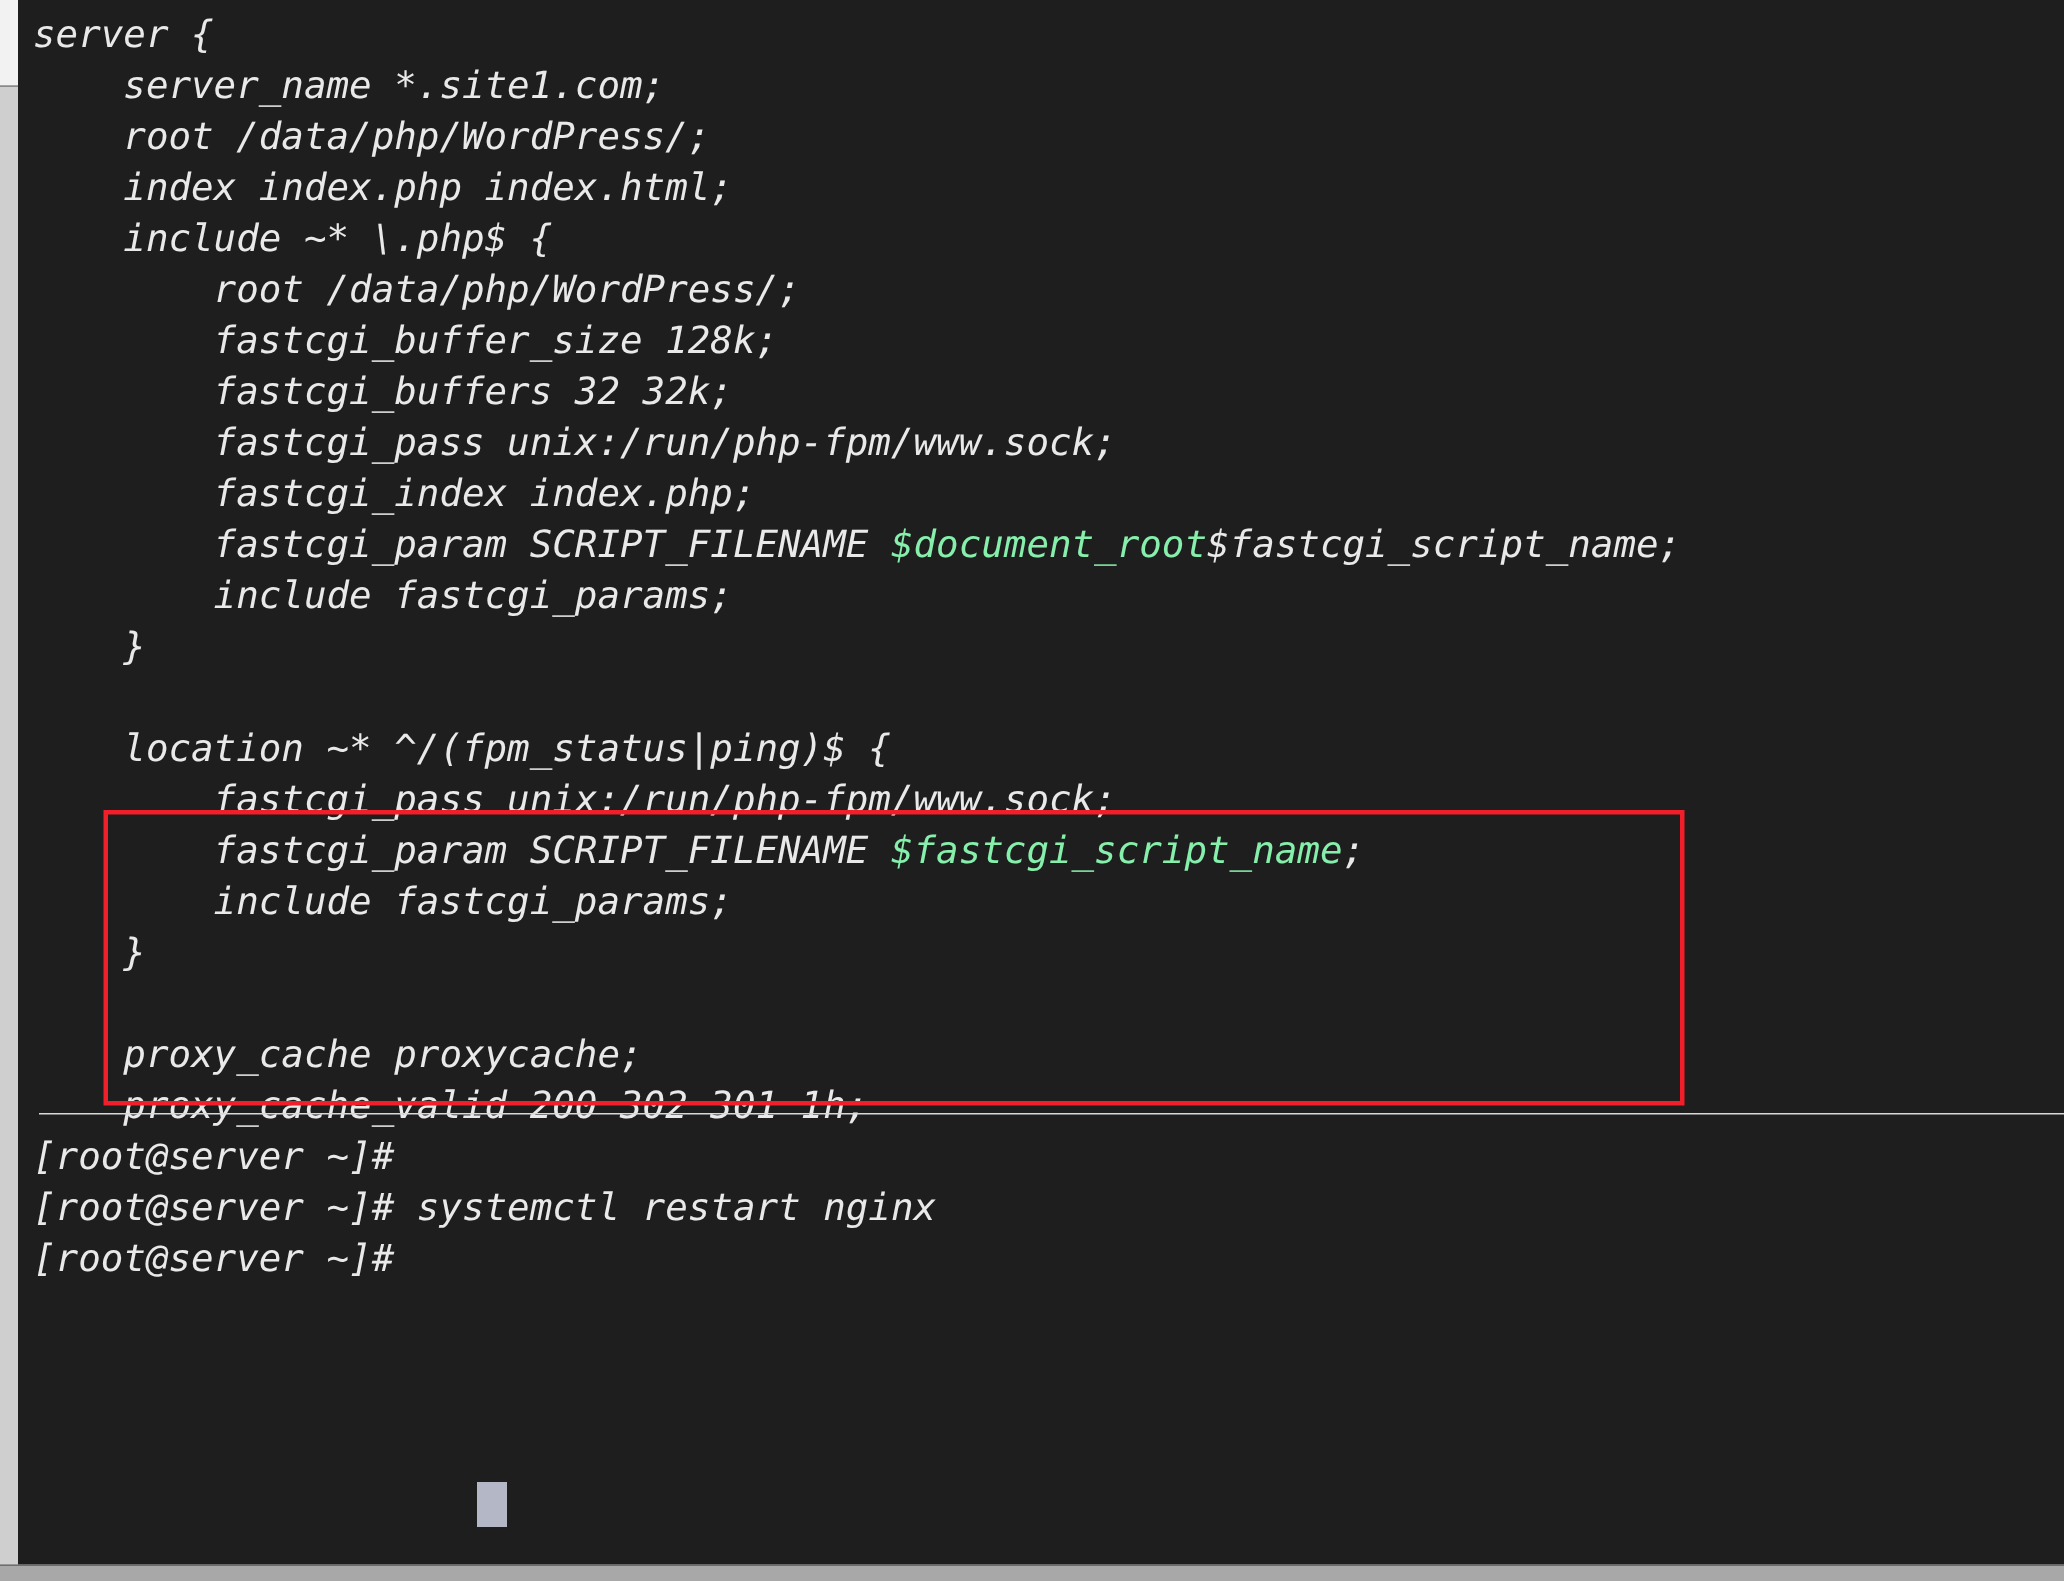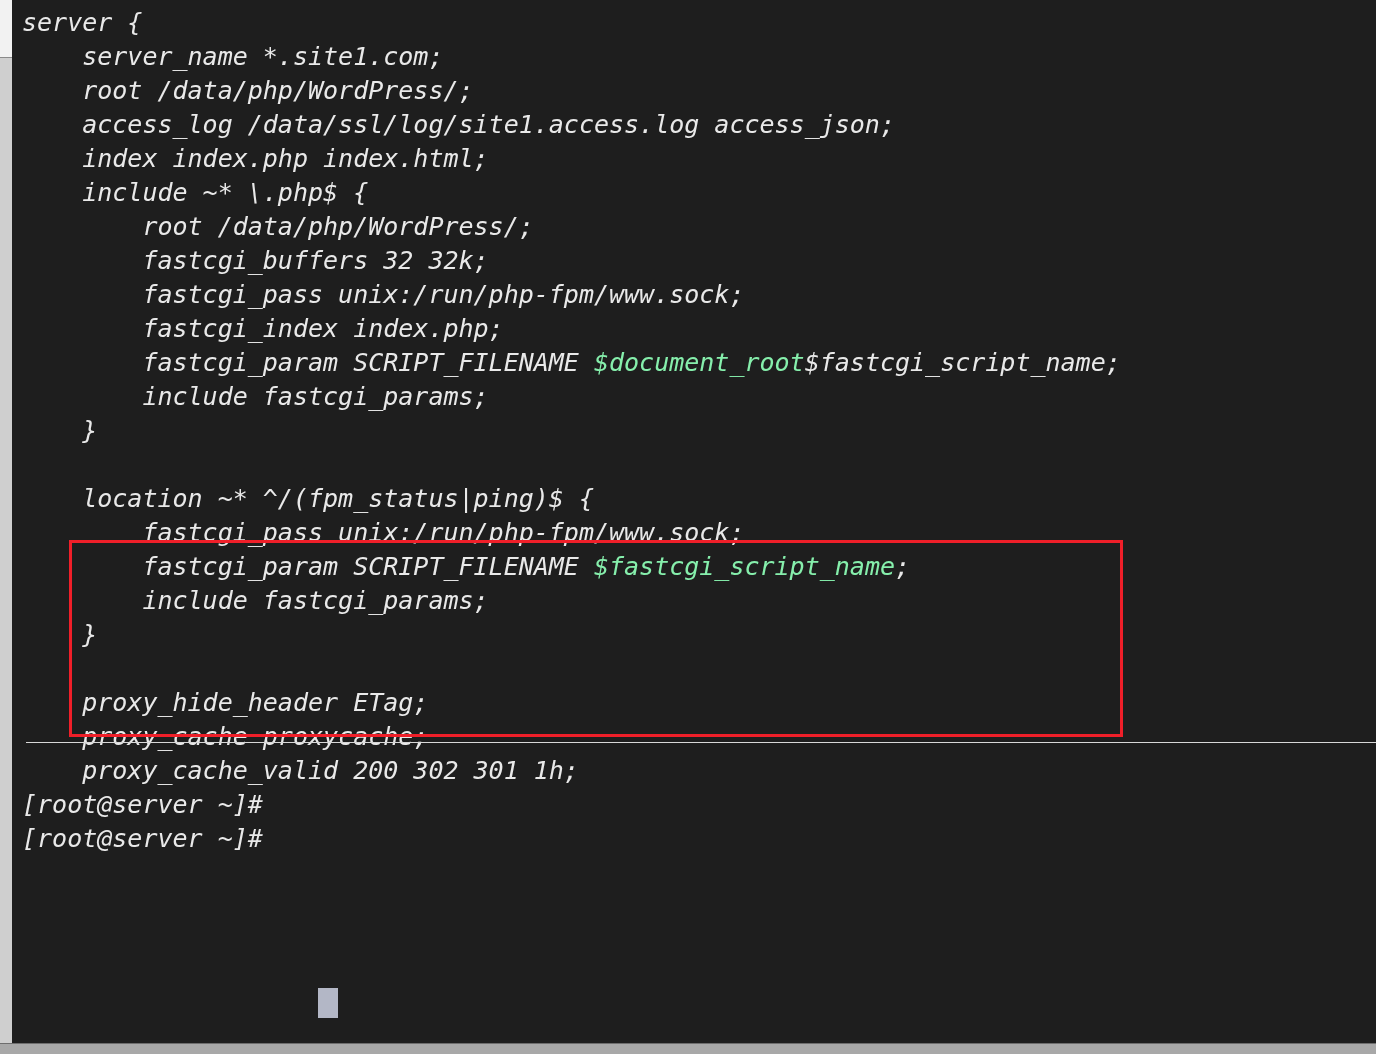--- a/index.html
+++ b/index.html
@@ -106,41 +106,41 @@
   <div class="gutter">
     <div class="gutter-thumb"></div>
     <div class="gutter-sep"></div>
   </div>
 
   <div class="term-body">
     <div class="code" id="code-lines">
         <div class="ln" id="line-1"><span class="">server {</span></div>
         <div class="ln" id="line-3"><span class="">    server_name *.site1.com;</span></div>
         <div class="ln" id="line-4"><span class="">    root /data/php/WordPress/;</span></div>
-        <div class="ln" id="line-5"><span class="">    access_log /data/ssl/log/site1.access.log access_json;</span></div>
         <div class="ln" id="line-6"><span class="">    index index.php index.html;</span></div>
         <div class="ln" id="line-7"><span class="">    include ~* \.php$ {</span></div>
         <div class="ln" id="line-8"><span class="">        root /data/php/WordPress/;</span></div>
+        <div class="ln" id="line-9"><span class="">        fastcgi_buffer_size 128k;</span></div>
         <div class="ln" id="line-10"><span class="">        fastcgi_buffers 32 32k;</span></div>
         <div class="ln" id="line-11"><span class="">        fastcgi_pass unix:/run/php-fpm/www.sock;</span></div>
         <div class="ln" id="line-12"><span class="">        fastcgi_index index.php;</span></div>
         <div class="ln" id="line-13"><span class="">        fastcgi_param SCRIPT_FILENAME </span><span class="var">$document_root</span><span class="">$fastcgi_script_name;</span></div>
         <div class="ln" id="line-14"><span class="">        include fastcgi_params;</span></div>
         <div class="ln" id="line-15"><span class="">    }</span></div>
         <div class="ln" id="line-16">&nbsp;</div>
         <div class="ln" id="line-17"><span class="">    location ~* ^/(fpm_status|ping)$ {</span></div>
         <div class="ln" id="line-18"><span class="">        fastcgi_pass unix:/run/php-fpm/www.sock;</span></div>
         <div class="ln" id="line-19"><span class="">        fastcgi_param SCRIPT_FILENAME </span><span class="var">$fastcgi_script_name</span><span class="">;</span></div>
         <div class="ln" id="line-20"><span class="">        include fastcgi_params;</span></div>
         <div class="ln" id="line-21"><span class="">    }</span></div>
         <div class="ln" id="line-22">&nbsp;</div>
-        <div class="ln" id="line-23"><span class="">    proxy_hide_header ETag;</span></div>
         <div class="ln" id="line-25"><span class="">    proxy_cache proxycache;</span></div>
         <div class="ln" id="line-27"><span class="">    proxy_cache_valid 200 302 301 1h;</span></div>
         <div class="ln" id="line-28"><span class="">[root@server ~]#</span></div>
+        <div class="ln" id="line-29"><span class="">[root@server ~]# systemctl restart nginx</span></div>
         <div class="ln" id="line-30"><span class="">[root@server ~]# </span></div>
       </div>
 
     <div class="hrule"></div>
     <div class="redbox"></div>
     <div class="cursor"></div>
   </div>
 
   <div class="bottombar"></div>
 </div>

